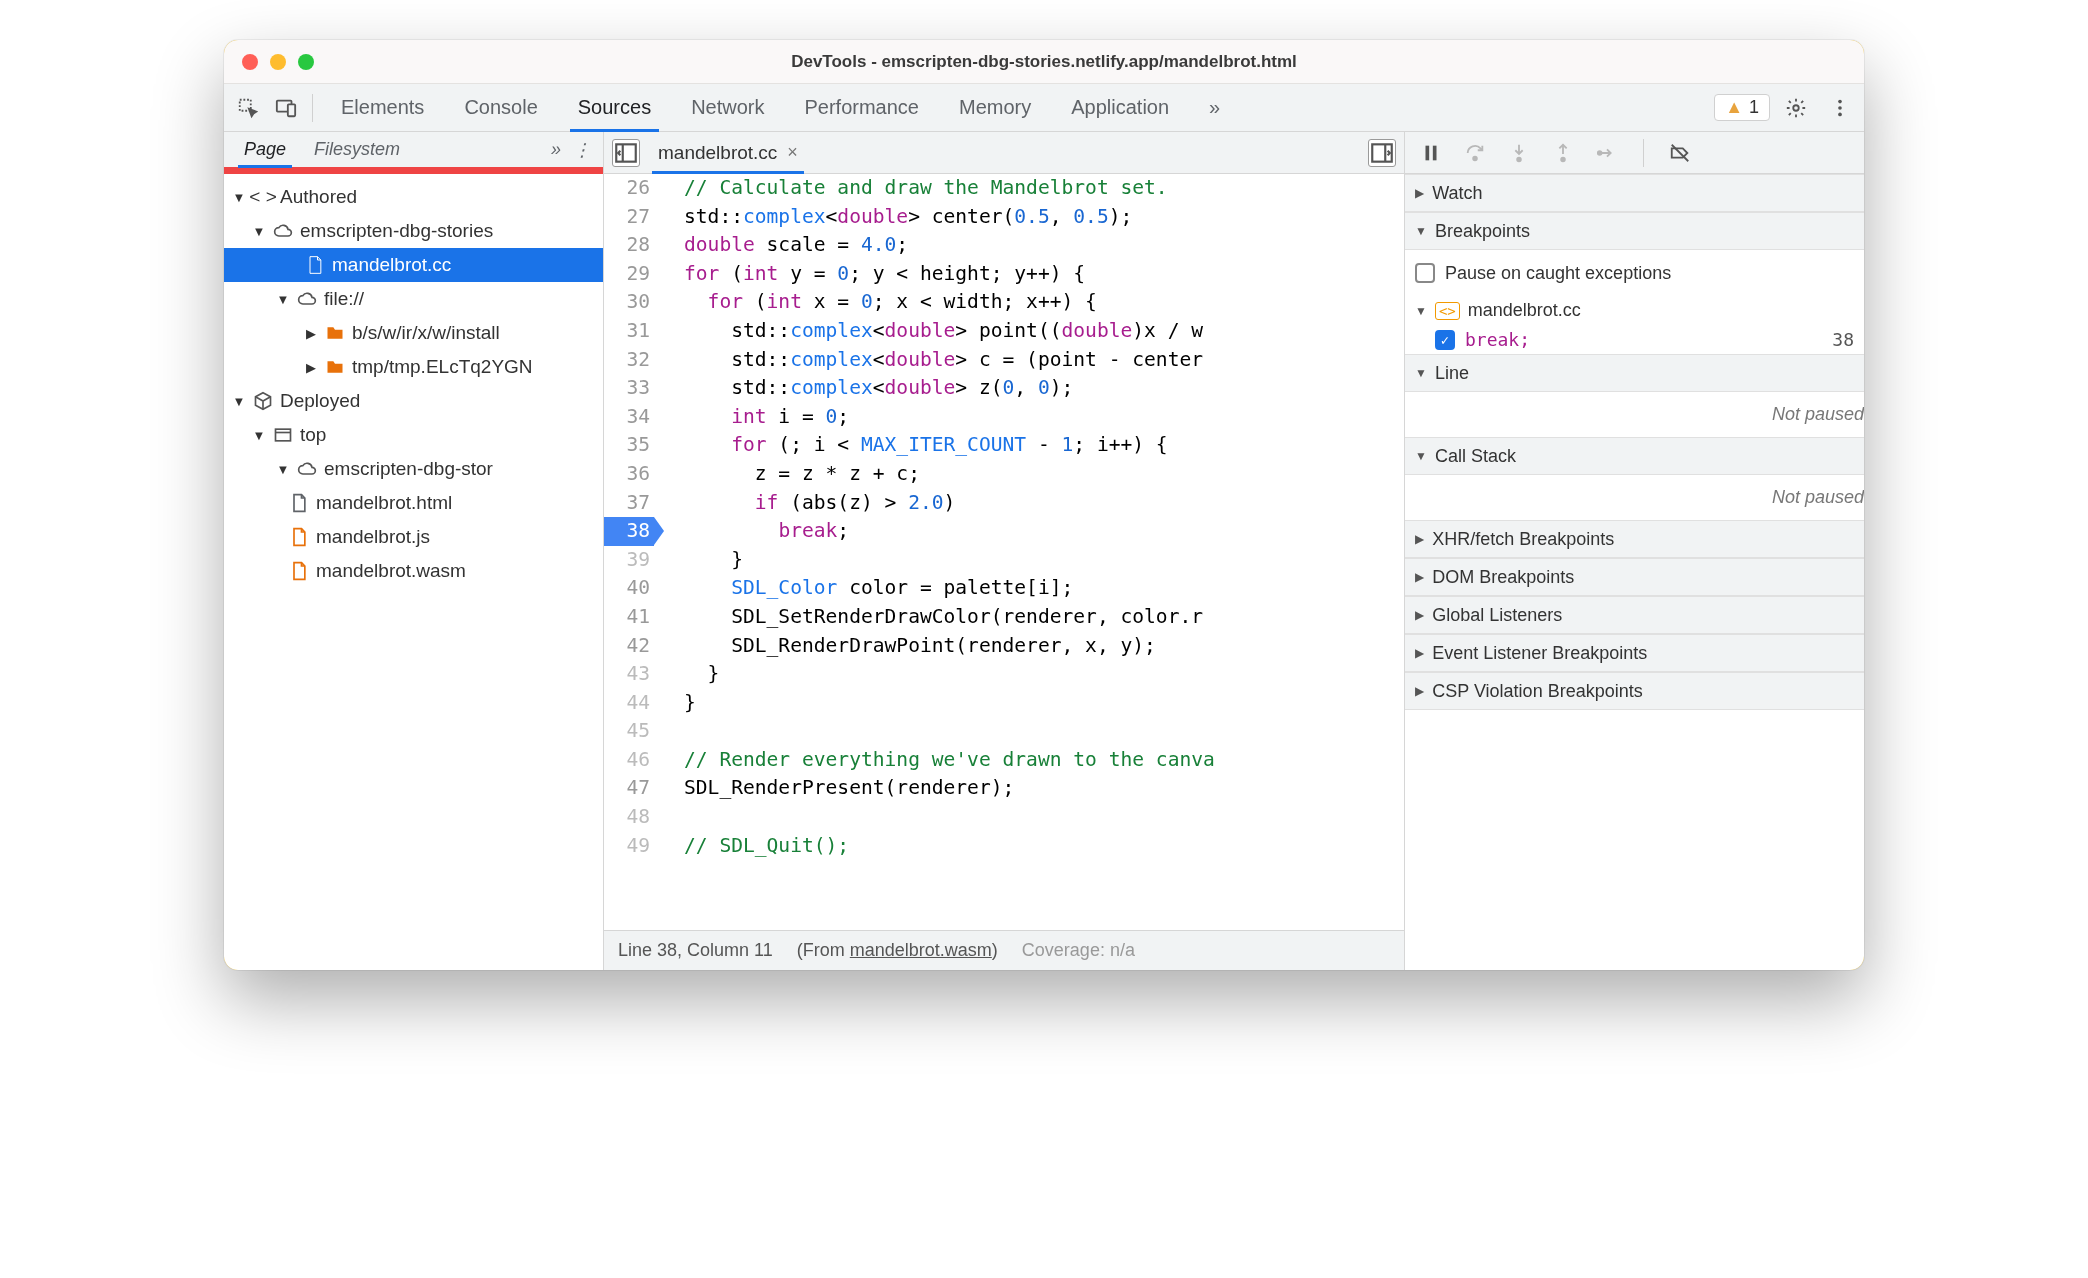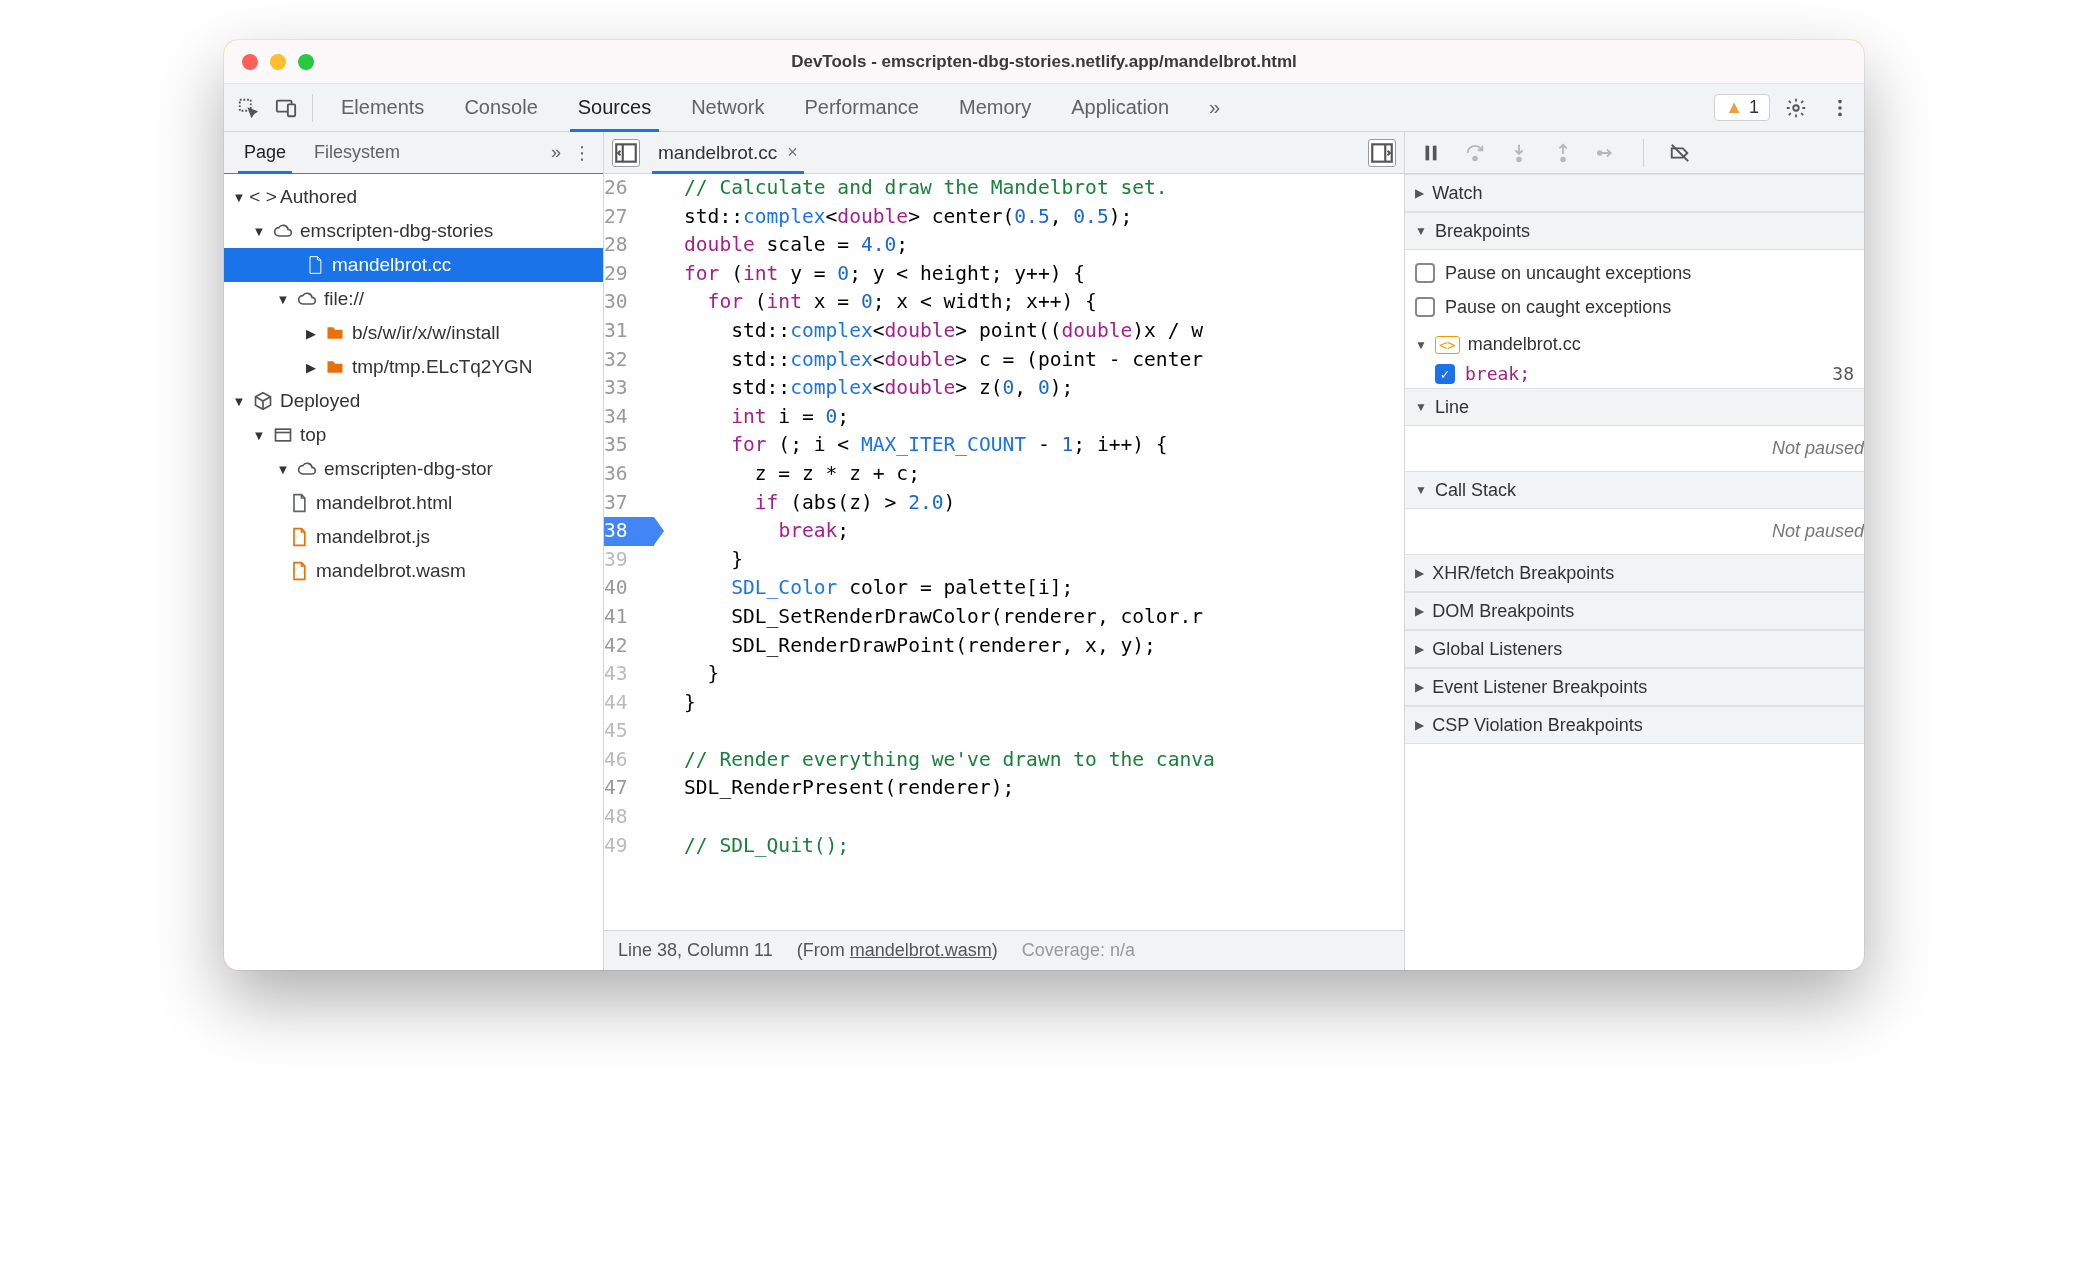--- a/index.html
+++ b/index.html
@@ -86,25 +86,26 @@
 
 .sidebar {
   width: 380px;
   border-right: 1px solid #d6d6d6;
   display: flex;
   flex-direction: column;
   background: #fff;
 }
 .sidebar-tabs {
   height: 42px;
-  border-bottom: 1px solid #ef4444;
+  border-bottom: 7px solid #ef4444;
   background: #f1f3f4;
   display: flex;
   align-items: center;
   padding: 0 6px;
+  font-style: italic;
 }
 .side-tab {
   padding: 0 14px;
   height: 100%;
   display: flex;
   align-items: center;
   font-size: 18px;
   color: #5f6368;
   position: relative;
 }
@@ -155,21 +156,21 @@
   flex: 1;
   display: flex;
   font-family: Menlo, Consolas, monospace;
   font-size: 19.6px;
   line-height: 28.6px;
   overflow: hidden;
   background: #fff;
 }
 .gutter {
   width: 58px;
-  text-align: left;
+  text-align: right;
   color: #999;
   padding-right: 8px;
   background: #fff;
   user-select: none;
 }
 .gutter .ln { height: 28.6px; padding-right: 4px; position:relative; }
 .gutter .ln.bp {
   background: #4285f4;
   color: #fff;
 }
@@ -535,24 +536,20 @@
           <span>Watch</span>
         </div>
 
       <div class="section-h">
           <span class="disc">▼</span>
           <span>Breakpoints</span>
         </div>
       <div class="section-body">
         <div class="chk-row">
           <span class="chkbox"></span>
-          <span>Pause on uncaught exceptions</span>
-        </div>
-        <div class="chk-row">
-          <span class="chkbox"></span>
           <span>Pause on caught exceptions</span>
         </div>
       </div>
       <div class="bp-file">
         <span class="disc" style="font-size:12px;color:#555">▼</span>
         <span class="auth-badge">&lt;&gt;</span>
         <span>mandelbrot.cc</span>
       </div>
       <div class="bp-line-row">
         <span class="chkbox on">✓</span>

